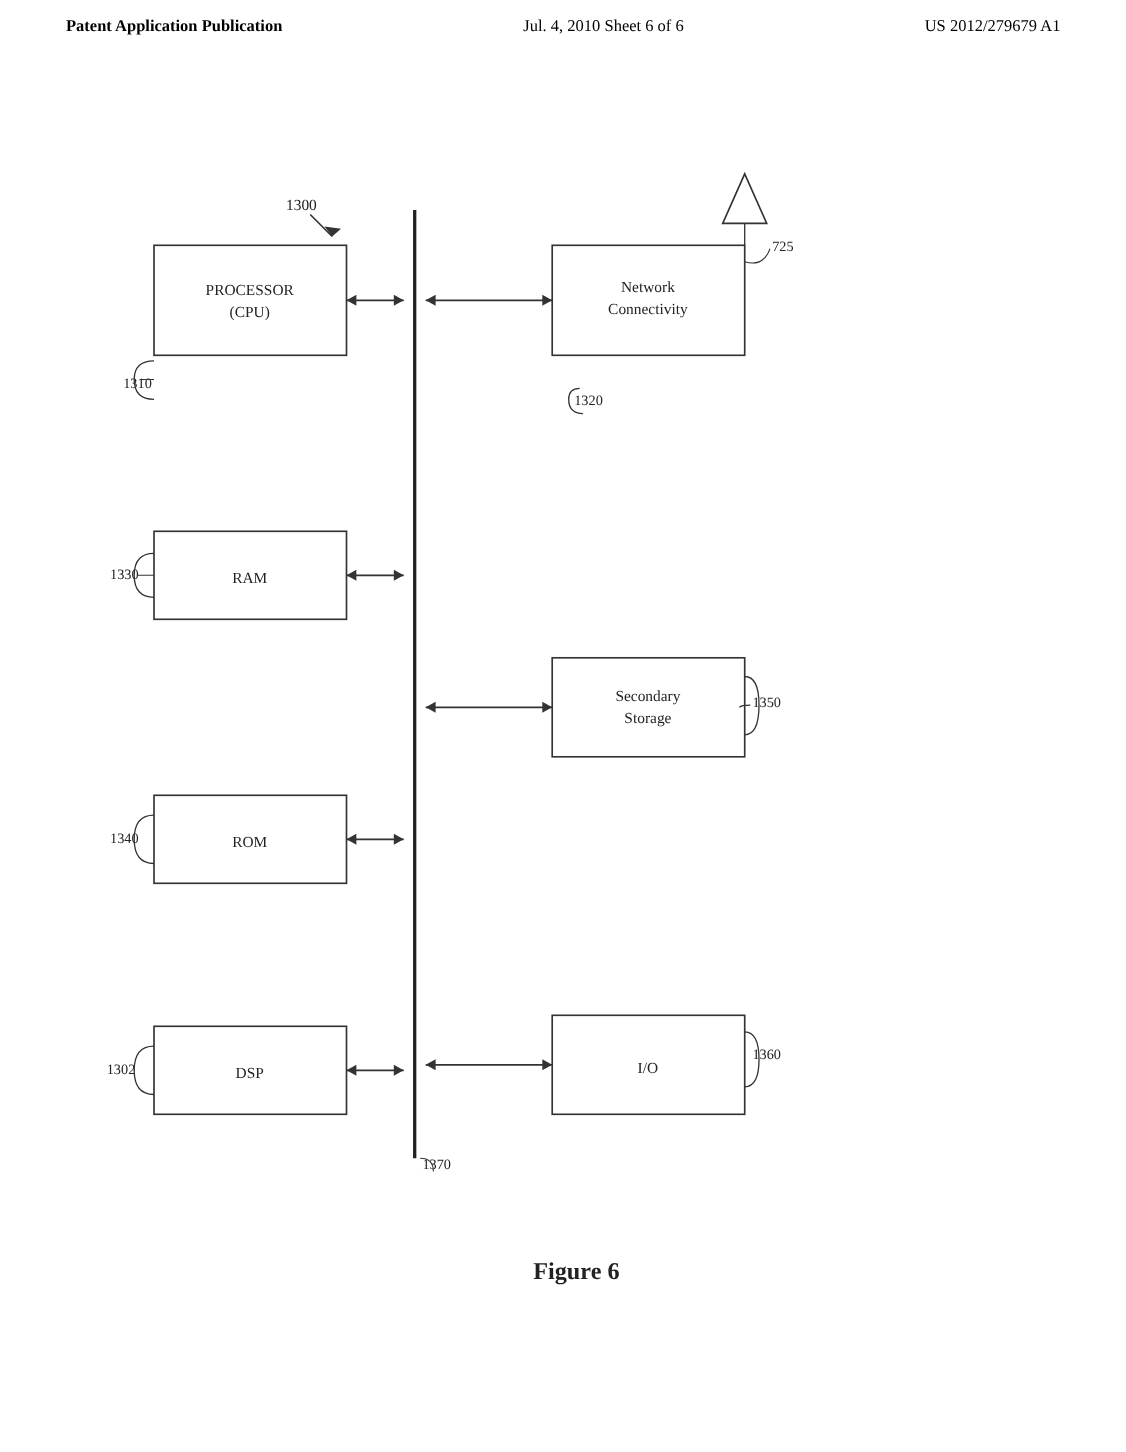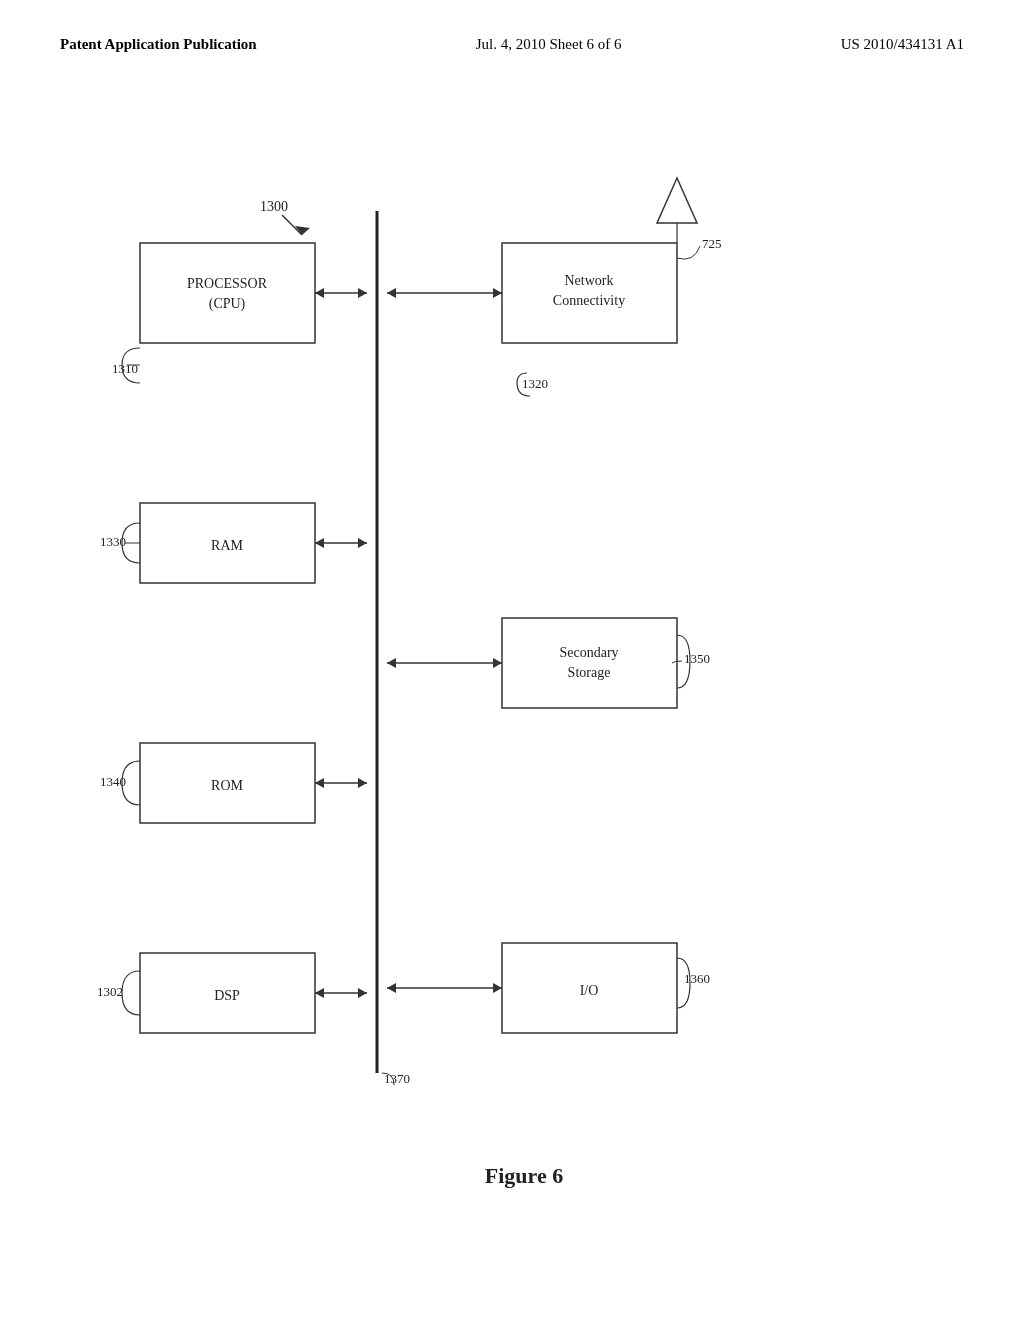--- a/index.html
+++ b/index.html
@@ -9,21 +9,21 @@
       width: 1024px;
       height: 1320px;
       overflow: hidden;
       position: relative;
     }
 
     .page-header {
       display: flex;
       justify-content: space-between;
       align-items: center;
-      padding: 36px 60px 0 60px;
+      padding: 16px 60px 0 60px;
       border-bottom: none;
     }
 
     .header-left {
       font-size: 15px;
       font-weight: bold;
     }
 
     .header-center {
       font-size: 15px;
@@ -40,21 +40,21 @@
       margin-top: 10px;
       margin-left: 12px;
     }
   </style>
 </head>
 <body>
 
 <div class="page-header">
   <div class="header-left">Patent Application Publication</div>
   <div class="header-center">Jul. 4, 2010   Sheet 6 of 6</div>
-  <div class="header-right">US 2010/434131 A1</div>
+  <div class="header-right">US 2012/279679 A1</div>
 </div>
 
 <div class="diagram-area">
   <svg width="1024" height="1180" style="position:absolute;top:0;left:0;">
 
     <text x="248" y="148" font-size="14" font-family="Times New Roman" fill="#222">1300</text>
 
     <line x1="270" y1="152" x2="290" y2="172" stroke="#333" stroke-width="1.5"></line>
     <polygon points="290,172 283,163 298,165" fill="#333"></polygon>
 

